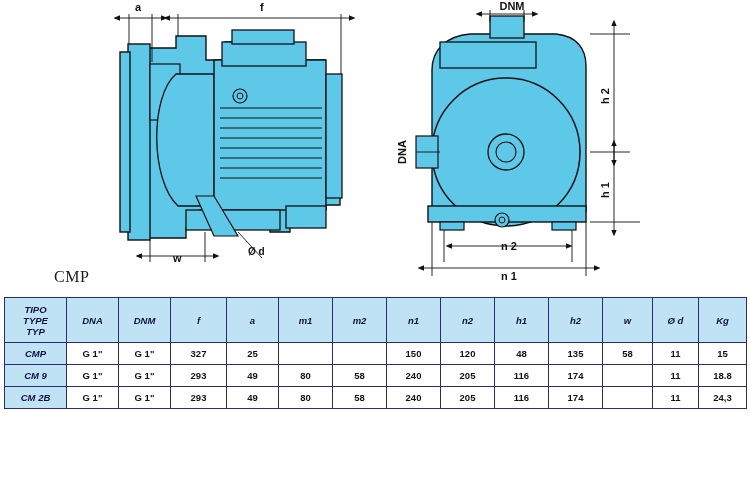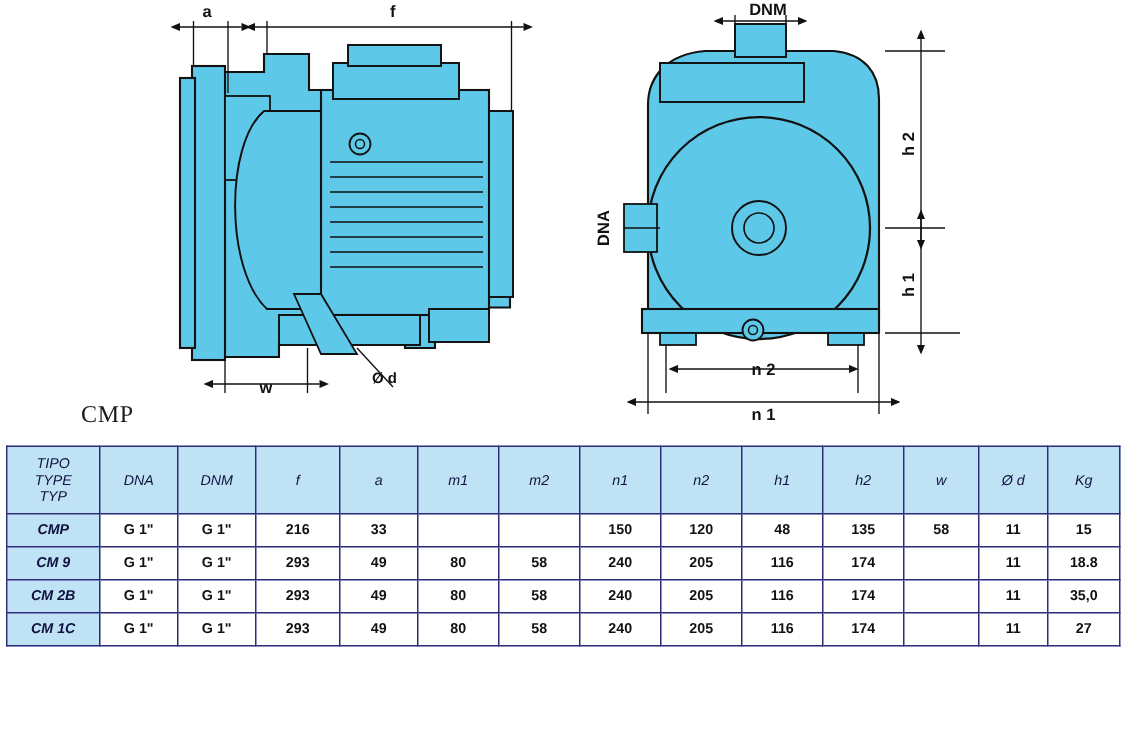--- a/index.html
+++ b/index.html
@@ -48,21 +48,21 @@
     text-align: center;
     vertical-align: middle;
     font-size: 9px;
     color: #111111;
     height: 21px;
     padding: 0;
   }
   table.spec thead th {
     background: #bfe3f5;
     font-style: italic;
-    font-weight: normal;
+    font-weight: bold;
     font-size: 9.5px;
     height: 44px;
     line-height: 11px;
     color: #101040;
   }
   table.spec tbody td.rowhead {
     background: #bfe3f5;
     font-weight: bold;
     font-style: italic;
     font-size: 9.5px;
@@ -233,22 +233,22 @@
         <th>w</th>
         <th>Ø d</th>
         <th>Kg</th>
       </tr>
     </thead>
     <tbody>
       <tr>
         <td class="rowhead">CMP</td>
         <td>G 1"</td>
         <td>G 1"</td>
-        <td>216</td>
-        <td>33</td>
+        <td>327</td>
+        <td>25</td>
         <td></td>
         <td></td>
         <td>150</td>
         <td>120</td>
         <td>48</td>
         <td>135</td>
         <td>58</td>
         <td>11</td>
         <td>15</td>
       </tr>
@@ -275,34 +275,18 @@
         <td>293</td>
         <td>49</td>
         <td>80</td>
         <td>58</td>
         <td>240</td>
         <td>205</td>
         <td>116</td>
         <td>174</td>
         <td></td>
         <td>11</td>
-        <td>35,0</td>
-      </tr>
-      <tr>
-        <td class="rowhead">CM 1C</td>
-        <td>G 1"</td>
-        <td>G 1"</td>
-        <td>293</td>
-        <td>49</td>
-        <td>80</td>
-        <td>58</td>
-        <td>240</td>
-        <td>205</td>
-        <td>116</td>
-        <td>174</td>
-        <td></td>
-        <td>11</td>
-        <td>27</td>
+        <td>24,3</td>
       </tr>
     </tbody>
   </table>
 
 </div>
 
 </body></html>

